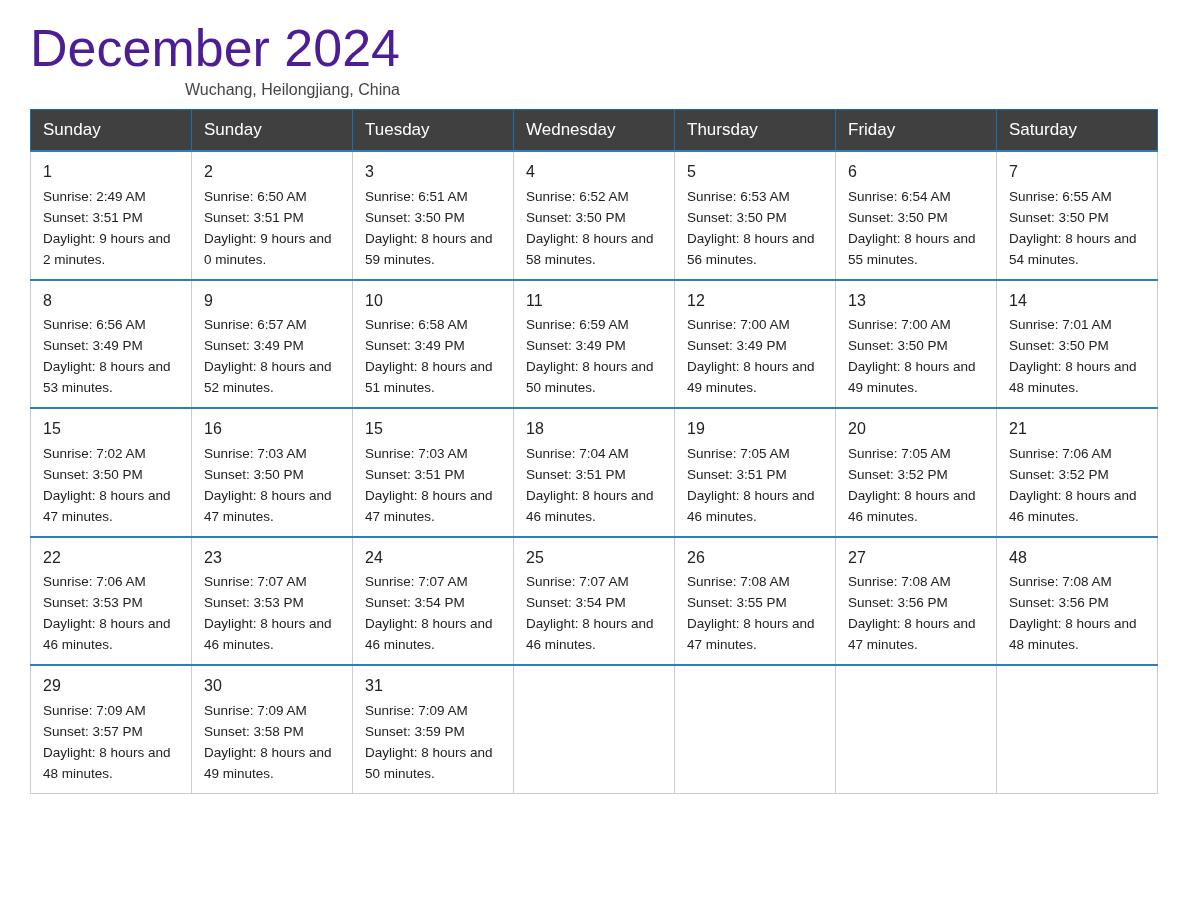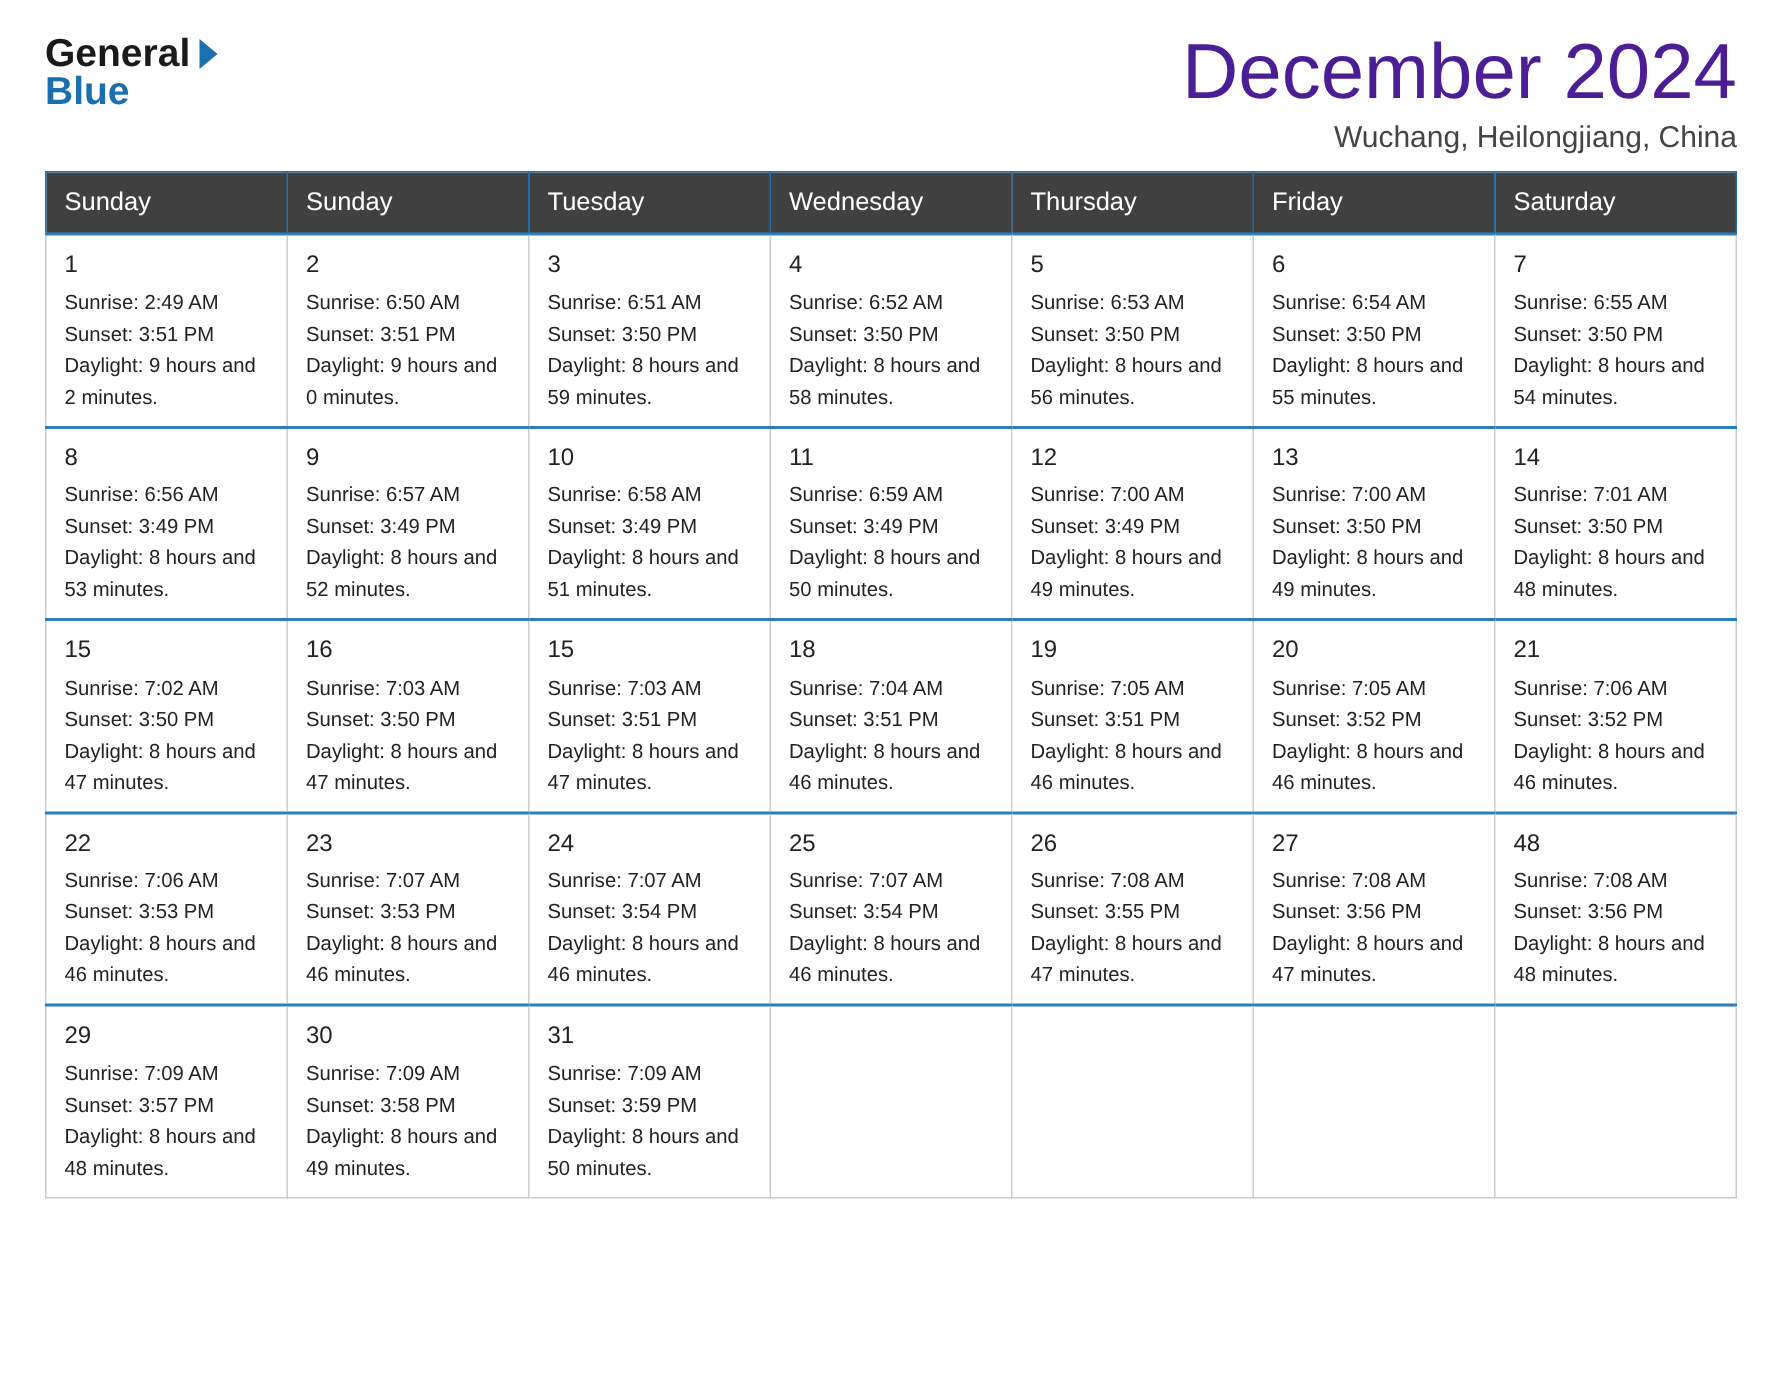--- a/index.html
+++ b/index.html
@@ -46,21 +46,21 @@
     .title-section {
       text-align: right;
     }
     .month-title {
       font-size: 52px;
       font-weight: normal;
       color: #4c1d95;
       line-height: 1.1;
     }
     .location-title {
-      font-size: 20px;
+      font-size: 16px;
       color: #444;
       margin-top: 4px;
     }
     .calendar {
       width: 100%;
       border-collapse: collapse;
       margin-top: 10px;
     }
     .calendar th {
       background: #404040;
@@ -94,27 +94,20 @@
       border-top: 2px solid #2a7fc1;
     }
     .calendar thead tr th {
       border: 1px solid #1a6faf;
     }
   </style>
 </head>
 <body>
 
 <div class="header-row">
-  <div class="logo">
-    <div class="logo-general">
-      <span>General</span>
-      <div class="arrow"></div>
-    </div>
-    <div class="logo-blue">Blue</div>
-  </div>
   <div class="title-section">
     <div class="month-title">December 2024</div>
     <div class="location-title">Wuchang, Heilongjiang, China</div>
   </div>
 </div>
 
 <table class="calendar">
   <thead>
     <tr>
 

